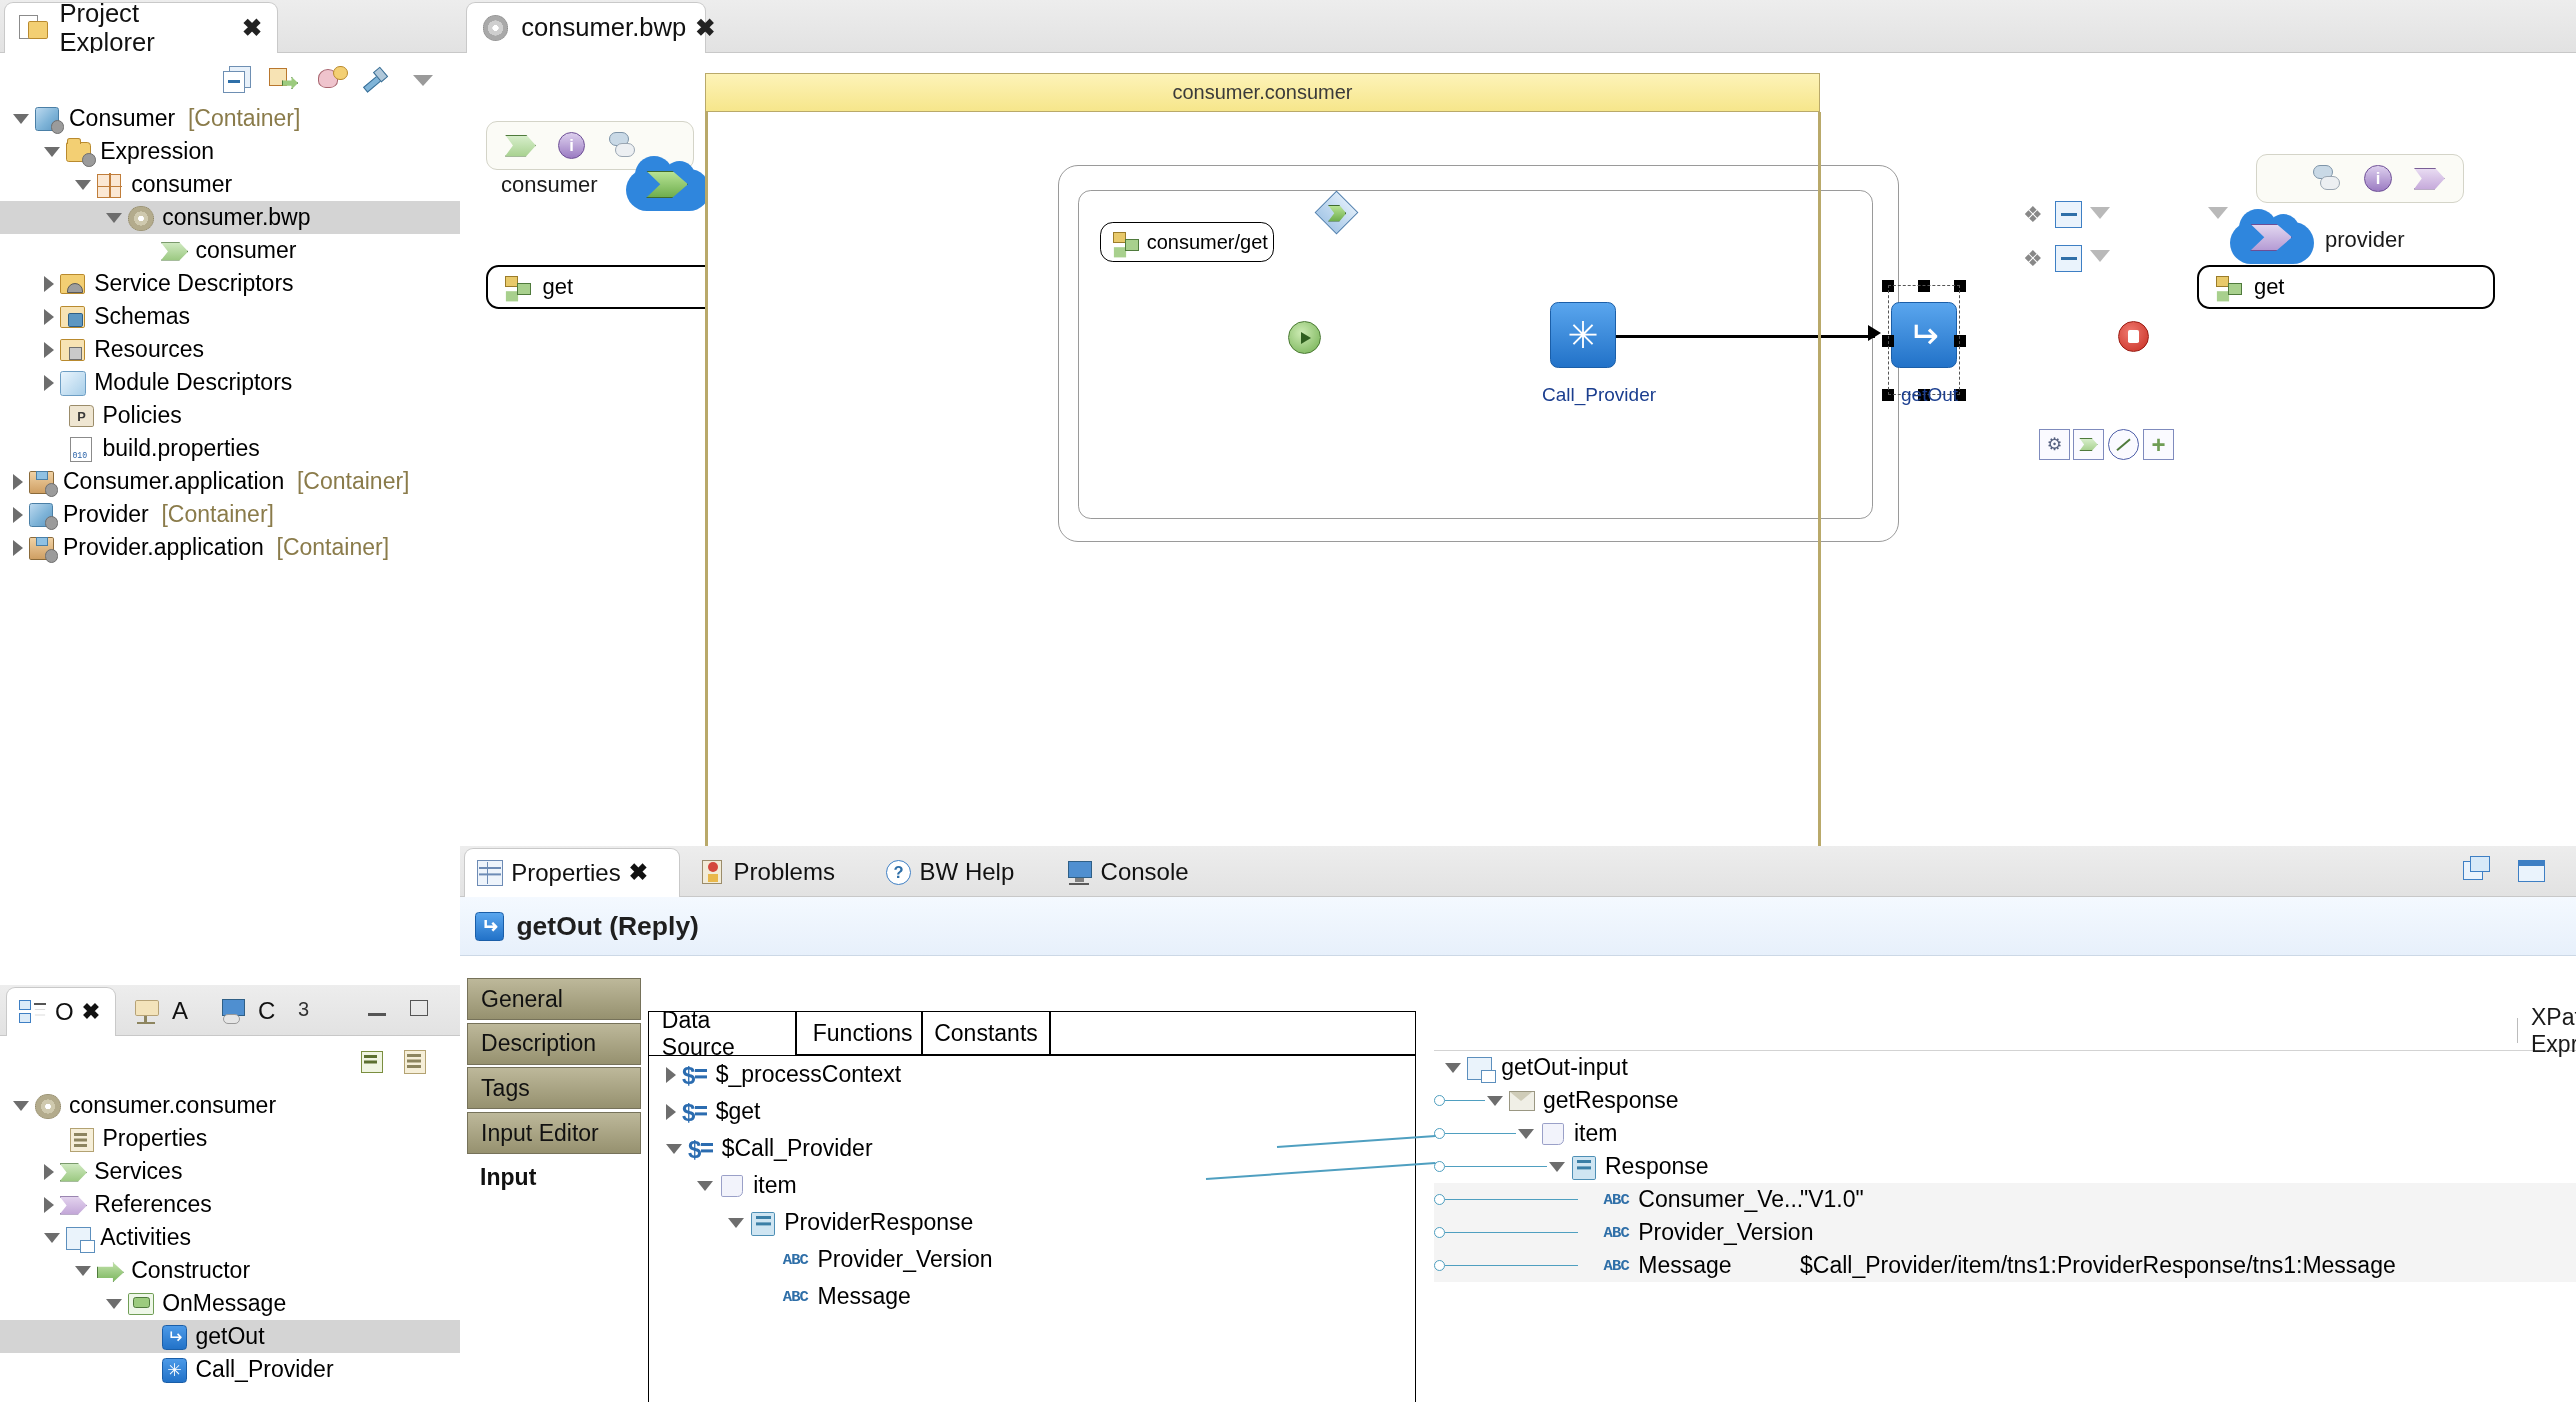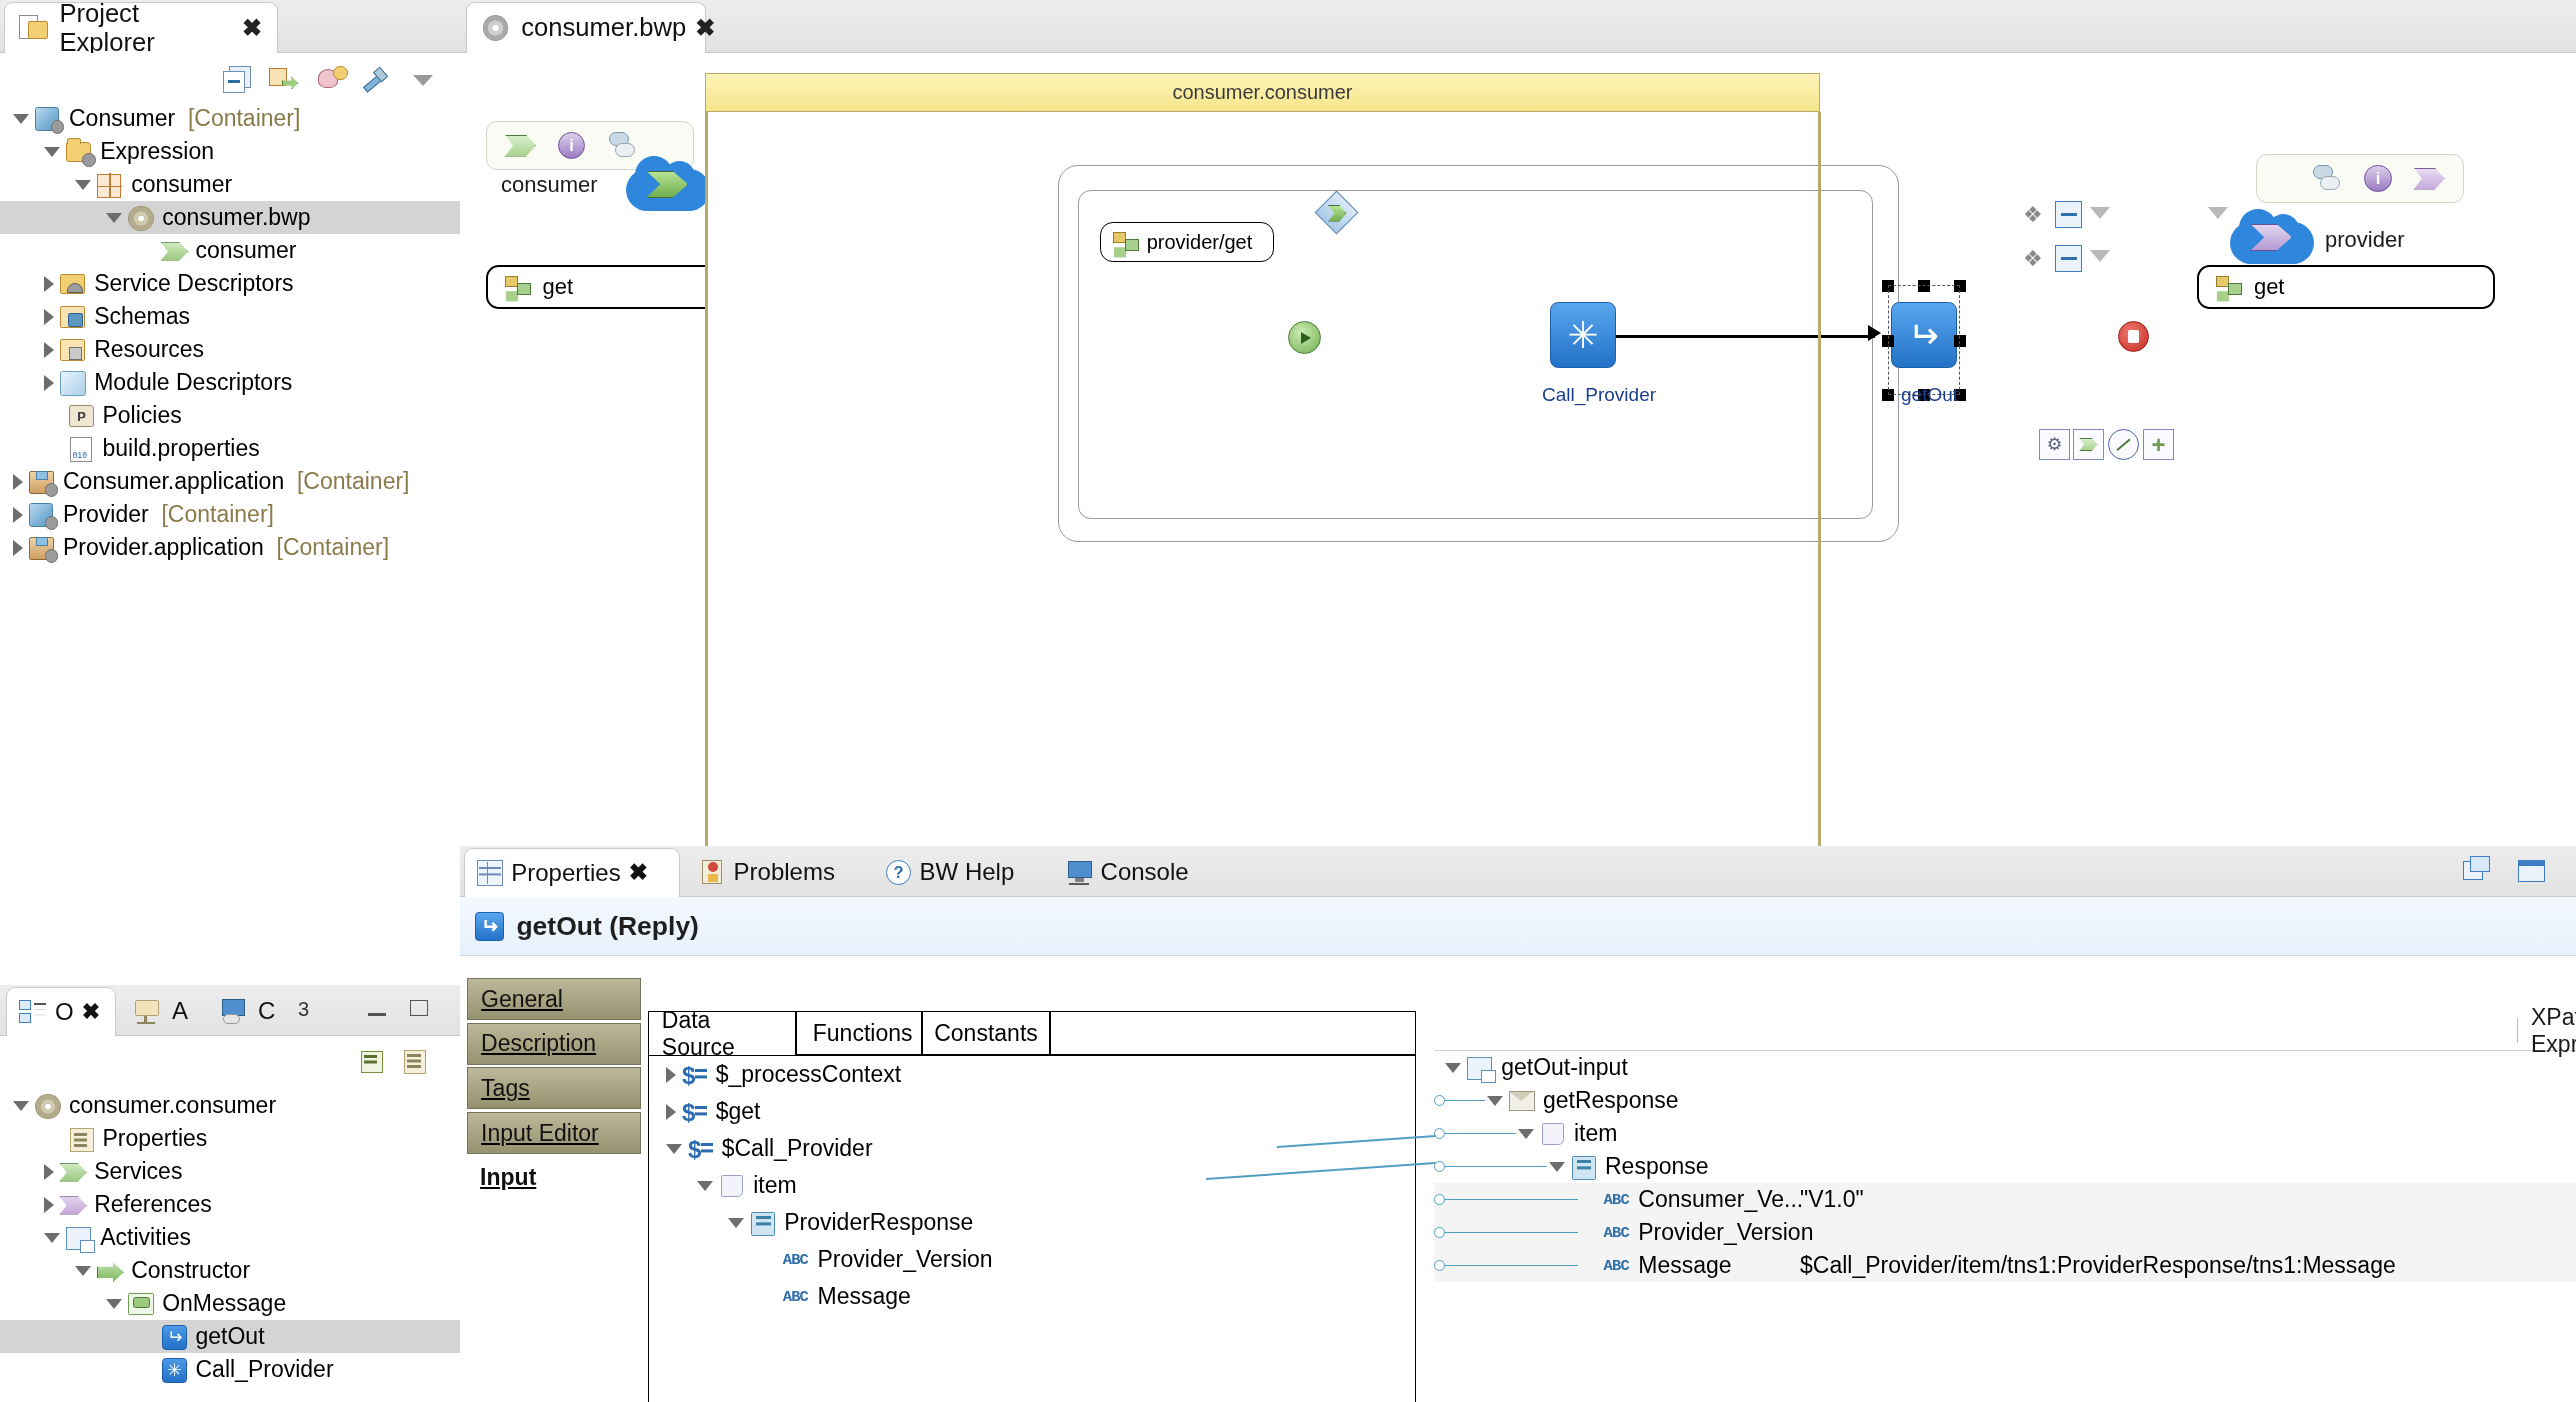--- a/index.html
+++ b/index.html
@@ -168,21 +168,21 @@
   
   #properties-panel { left:460px; top:846px; width:2116px; height:557px; background:#fff; }
   #prop-tabstrip { position:absolute; left:0; top:0; right:0; height:51px;
       background: linear-gradient(#ededed,#e2e2e2); border-bottom:0.9px solid #c8c8c8; }
   #prop-title { position:absolute; left:0; top:51px; right:0; height:59px;
       background: linear-gradient(#f4f9ff,#e7f0fb); border-bottom:0.9px solid #ccd8e6;
       display:flex; align-items:center; gap:12.8px; padding-left:14.6px;
       font-size:26.5px; font-weight:700; color:#1f1f1f; }
   #prop-body { position:absolute; left:0; top:110px; right:0; bottom:0; background:#fff; }
 
-  .side-tabs { position:absolute; left:7.3px; top:22px; width:174px;text-decoration:underline; }
+  .side-tabs { position:absolute; left:7.3px; top:22px; width:174px; }
   .side-tab { height:42px; display:flex; align-items:center; padding-left:12.8px;
       font-size:23px; color:#111; background: linear-gradient(#bdb89a,#96916f);
       border:0.9px solid #76725a; margin-bottom:2.7px; }
   .side-tab.current { background:#fff; border:none; font-weight:700; }
 
   .mapper { position:absolute; left:188px; top:55px; right:0; bottom:0; }
   .ds-tabs { position:absolute; left:0; top:0; width:494px; height:44px; }
   .ds-tab { position:absolute; top:0; height:44px; display:flex; align-items:center; justify-content:center;
       border:1.4px solid #000; border-bottom:none; background:#fff; font-size:23px; padding:0 12.8px; }
   .ds-tree { position:absolute; left:0; top:44px; width:768px; bottom:0;
@@ -540,21 +540,21 @@
         <div class="proc-header">
           <span>consumer.consumer</span>
         </div>
       </div>
 
       <div class="scope-box" style="left:598px;top:112px;width:841px;height:377px;border-radius:20px;"></div>
       <div class="scope-box" style="left:618px;top:137px;width:795px;height:329px;"></div>
 
       <div class="round-chip" style="left:640px;top:169px;width:174px;height:40px;border-width:1.4px;padding:0 11px;gap:9.1px;">
         <span class="ico ginput" style="position:relative;width:25.6px;height:24px;"></span>
-        <span style="font-size:20px;">provider/get</span>
+        <span style="font-size:20px;">consumer/get</span>
       </div>
 
       <div style="position:absolute;left:861px;top:144px;width:31px;height:31px;transform:rotate(45deg);background:linear-gradient(#dbeaf8,#a9c9e8);border:1.4px solid #4f7fae;"></div>
       <div style="position:absolute;left:868px;top:152px;width:18.3px;height:16.5px;background:linear-gradient(#b7e394,#6fae4e);border:1.4px solid #3f6b2e;clip-path:polygon(0 0,62% 0,100% 50%,62% 100%,0 100%,34% 50%);"></div>
 
       <div class="start-node" style="left:828px;top:268px;">
         <span style="width:0;height:0;border-style:solid;border-width:6.4px 0 6.4px 10px;border-color:transparent transparent transparent #2f5f1f;margin-left:2.7px;"></span>
       </div>
 
       <div style="position:absolute;left:1145px;top:282px;width:270px;height:2.7px;background:#000;"></div>

